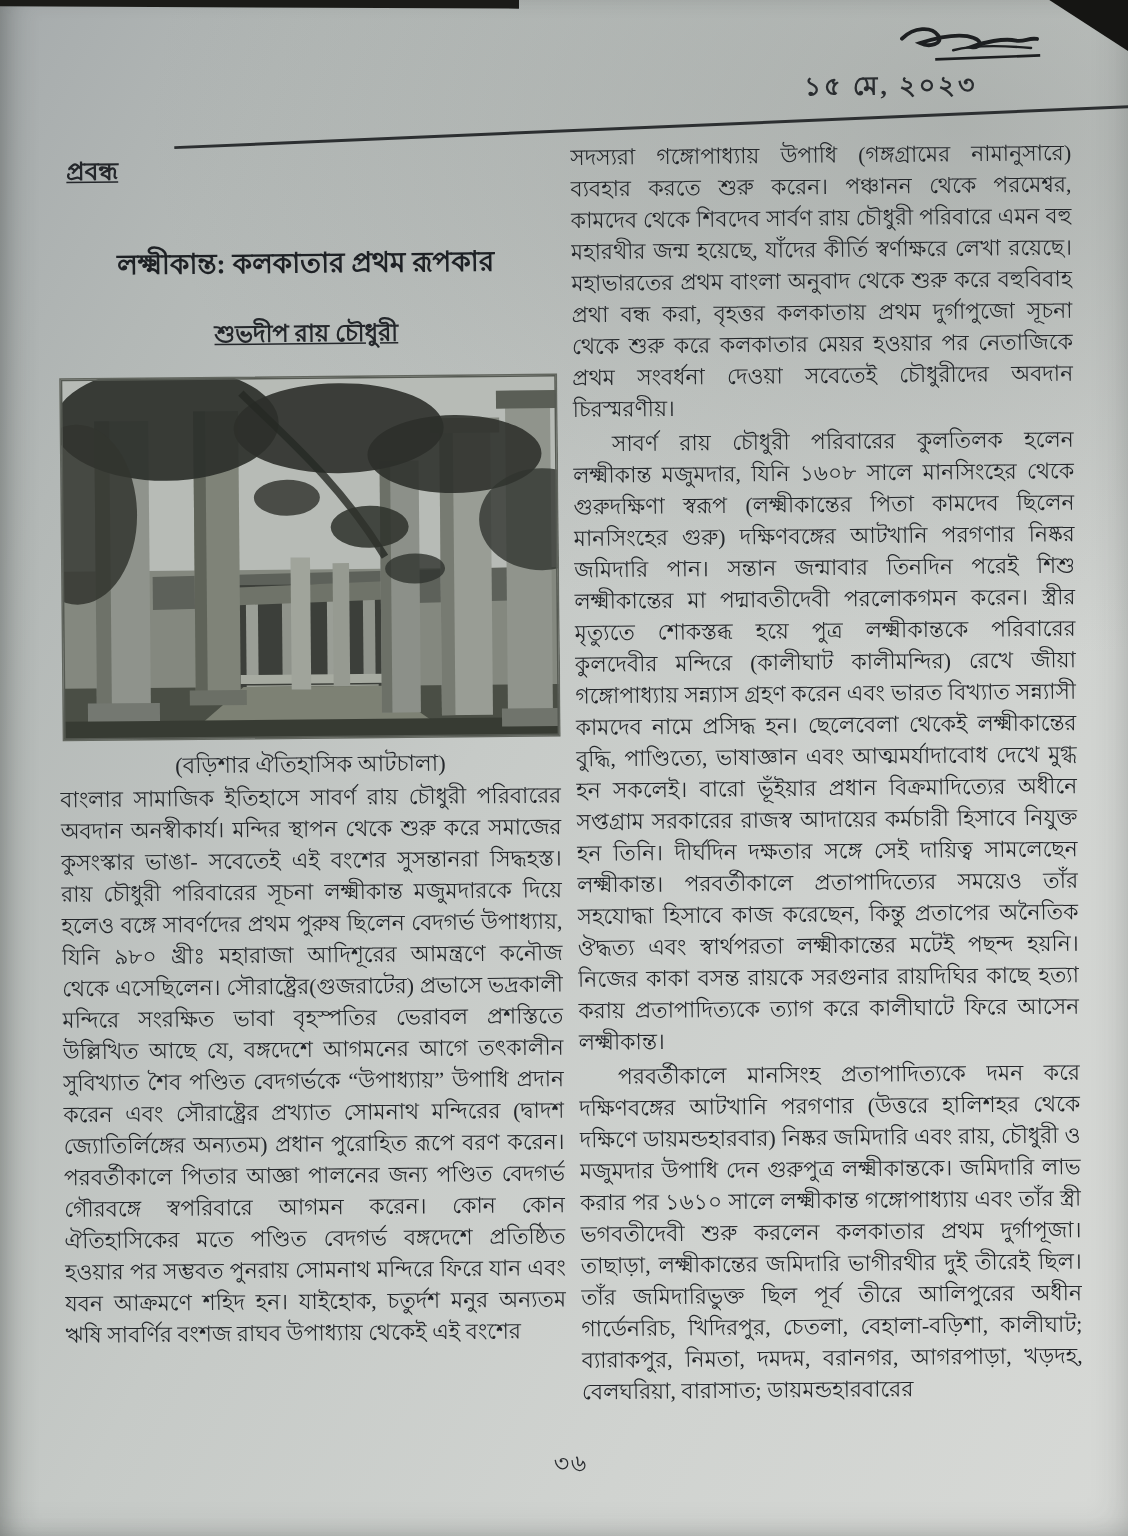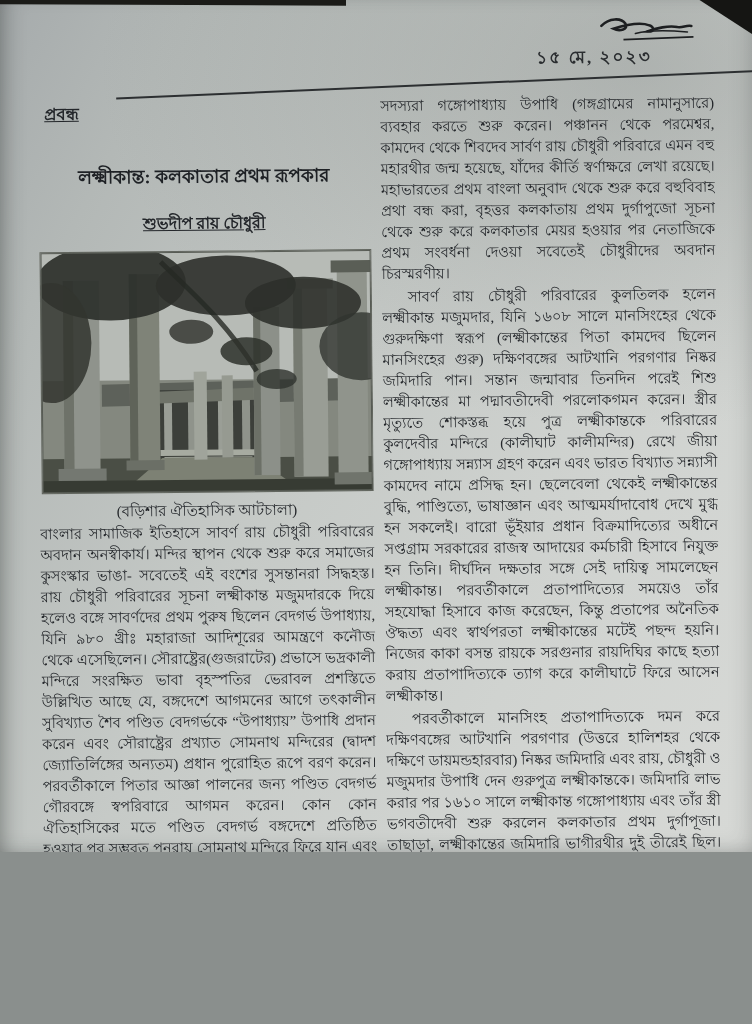--- a/index.html
+++ b/index.html
@@ -2,21 +2,21 @@
 <html><head>
 <meta charset="utf-8">
 <style>
   html,body{margin:0;padding:0;}
   body{
     width:752px;height:1024px;overflow:hidden;
     font-family:"Liberation Serif","DejaVu Serif",serif;
     background:#8a8f8d;
   }
   .page{
-    position:relative;width:752px;height:852px;overflow:hidden;
+    position:relative;width:752px;height:1024px;overflow:hidden;
     background:
       radial-gradient(ellipse 900px 600px at 85% 8%, rgba(120,126,124,.35), rgba(0,0,0,0) 60%),
       linear-gradient(118deg,#a6abac 0%,#b3b8b6 16%,#c6cac7 45%,#d0d3d0 72%,#d7d9d6 100%);
     box-shadow:inset 14px 0 22px -12px rgba(40,44,42,.45), inset -10px -8px 26px -14px rgba(40,44,42,.35);
   }
   
   .edge-strip-top{position:absolute;left:0;top:-2px;width:46%;height:7px;background:#1b1b18;transform:rotate(.25deg);}
   .corner-tr{position:absolute;right:0;top:0;width:64px;height:34px;background:#151513;
     clip-path:polygon(18% 0,100% 0,100% 100%);}
   .content{position:absolute;left:0;top:0;width:752px;height:1024px;transform:rotate(-0.55deg);color:#23262a;}

